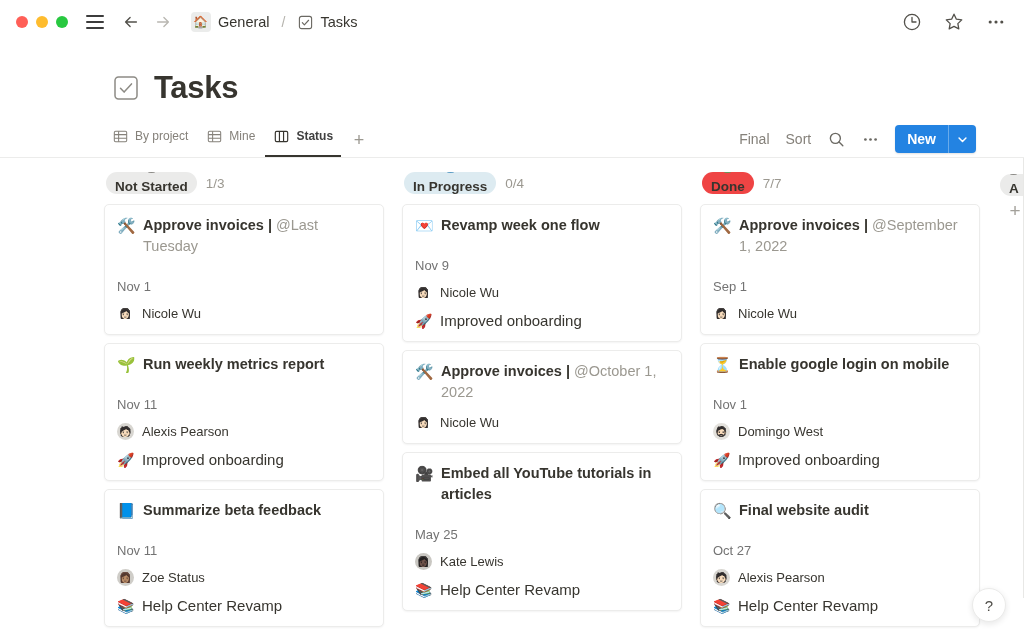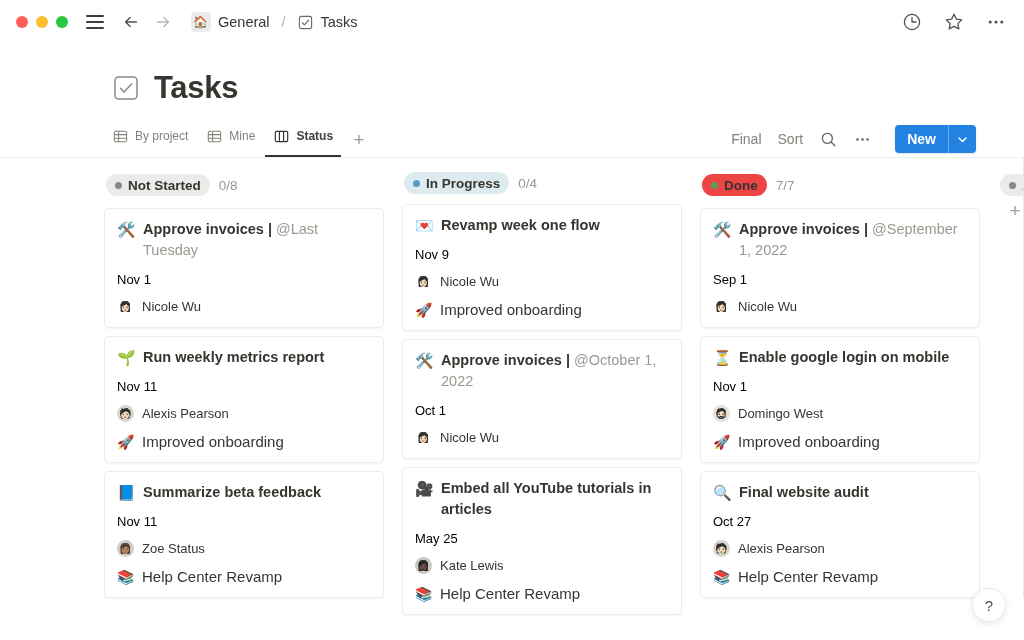--- a/index.html
+++ b/index.html
@@ -97,21 +97,21 @@
     width: 24px; height: 24px; margin-bottom: 5px; margin-left: 4px;
     color: #9b9890; cursor: pointer; font-size: 18px; font-weight: 300;
   }
 
   .viewbar-right { margin-left: auto; display: flex; align-items: center; gap: 16px; padding-bottom: 4px; }
   .vb-text { font-size: 14px; color: #85817a; cursor: pointer; }
   .vb-icon { width: 18px; height: 18px; cursor: pointer; color: #6b6963; display:flex; align-items:center; justify-content:center;}
   .newbtn {
     display: flex; align-items: stretch;
     background: #2383e2; color: #fff; border-radius: 4px;
-    height: 28px; margin-left: 8px; overflow: hidden; cursor: pointer;
+    height: 28px; margin-left: 0; overflow: hidden; cursor: pointer;
     box-shadow: 0 1px 2px rgba(0,0,0,.12);
   }
   .newbtn-main { display:flex; align-items:center; padding: 0 12px; font-size: 14px; font-weight: 600; }
   .newbtn-div { width: 1px; background: rgba(255,255,255,.32); }
   .newbtn-chev { display:flex; align-items:center; padding: 0 7px; }
 
   
   .board {
     display: flex;
     gap: 18px;
@@ -119,40 +119,41 @@
     height: 440px;
     position: relative;
   }
   .col { width: 280px; flex: none; display: flex; flex-direction: column; }
   .col-head { display: flex; align-items: center; gap: 9px; height: 26px; margin-bottom: 10px; padding-left: 2px;}
   .pill {
     display: inline-flex; align-items: center; gap: 6px;
     height: 22px; padding: 0 9px; border-radius: 11px;
     font-size: 13.5px; font-weight: 600; color: #37352f;
     white-space: nowrap;
+    flex-direction: column;
   }
   .pill .bullet { width: 7px; height: 7px; border-radius: 50%; display:block; }
   .col-count { font-size: 13.5px; color: #9b9890; }
 
   .cards { display: flex; flex-direction: column; gap: 8px; }
   .card {
     background: #ffffff;
     border: 1px solid #ececeb;
     border-radius: 5px;
     box-shadow: 0 1px 2px rgba(15,15,15,.05);
     padding: 10px 12px 12px 12px;
     cursor: pointer;
   }
   .card-title-row { display: flex; gap: 9px; align-items: flex-start; }
   .card-emoji { font-size: 15px; line-height: 21px; flex: none; width: 17px; text-align: center; }
   .card-title {
     font-size: 14.5px; font-weight: 600; color: #37352f; line-height: 21px;
   }
   .card-title .mention { color: #9b9890; font-weight: 500; }
-  .card-date { font-size: 13px; color: #000000; margin-top: 11px; }
+  .card-date { font-size: 13px; color: #737373; margin-top: 22px; }
   .card-person { display: flex; align-items: center; gap: 8px; margin-top: 11px; }
   .avatar {
     width: 17px; height: 17px; border-radius: 50%; flex: none;
     display: flex; align-items: center; justify-content: center;
     font-size: 10px; overflow: hidden; line-height: 1;
   }
   .person-name { font-size: 13px; color: #37352f; }
   .card-rel { display: flex; align-items: center; gap: 8px; margin-top: 11px; }
   .rel-emoji { font-size: 14px; flex: none; width: 17px; text-align:center; }
   .rel-name {
@@ -332,21 +333,21 @@
   </div>
 
   <div class="board">
 
     <div class="col">
       <div class="col-head">
         <span class="pill" style="background:#ebebea">
           <span class="bullet" style="background:#8a8986"></span>
           <span>Not Started</span>
         </span>
-        <span class="col-count">0/8</span>
+        <span class="col-count">1/3</span>
       </div>
       <div class="cards">
 
         <div class="card">
           <div class="card-title-row">
             <span class="card-emoji">🛠️</span>
             <div class="card-title"><span>Approve invoices | </span><span class="mention">@Last Tuesday</span></div>
           </div>
           <div class="card-date">Nov 1</div>
           <div class="card-person">
@@ -414,21 +415,20 @@
             <span class="rel-emoji">🚀</span>
             <span class="rel-name">Improved onboarding</span>
           </div>
         </div>
 
         <div class="card">
           <div class="card-title-row">
             <span class="card-emoji">🛠️</span>
             <div class="card-title"><span>Approve invoices | </span><span class="mention">@October 1, 2022</span></div>
           </div>
-          <div class="card-date">Oct 1</div>
           <div class="card-person">
             <span class="avatar" style="background:#ffffff">👩🏻</span>
             <span class="person-name">Nicole Wu</span>
           </div>
         </div>
 
         <div class="card">
           <div class="card-title-row">
             <span class="card-emoji">🎥</span>
             <div class="card-title">Embed all YouTube tutorials in articles</div>

